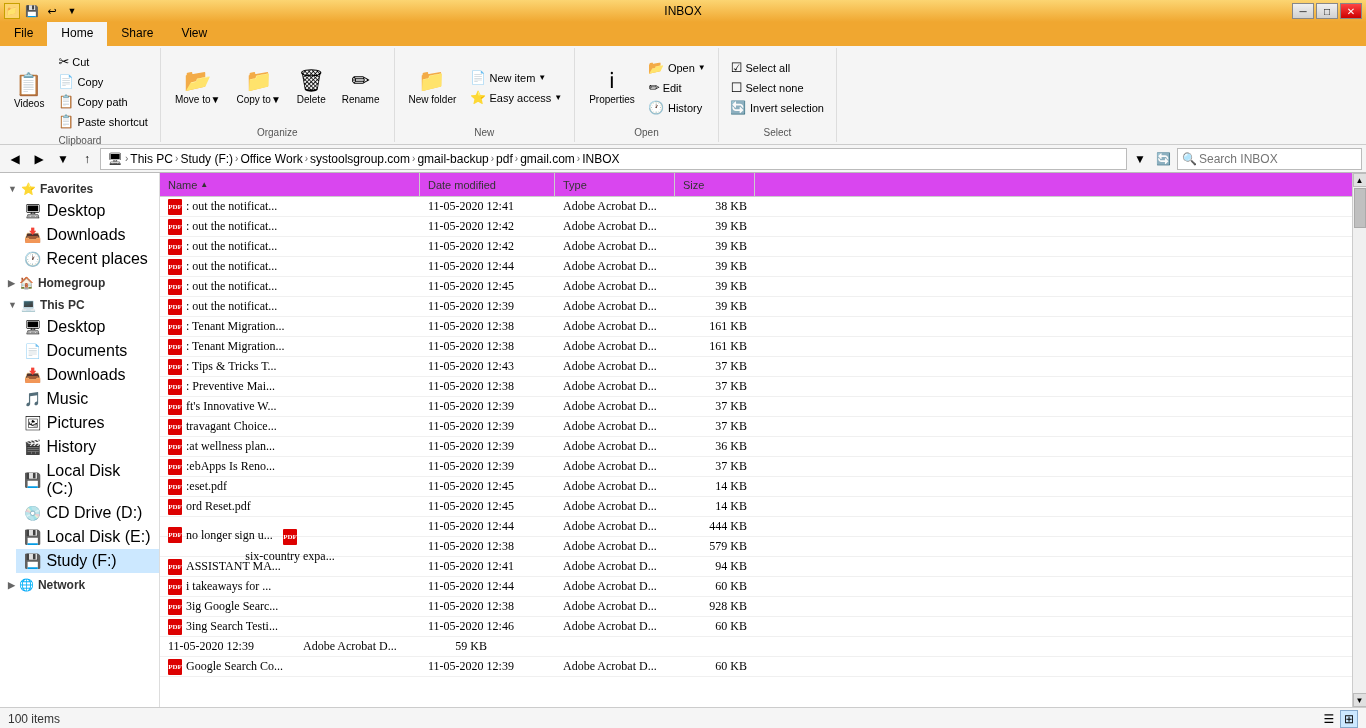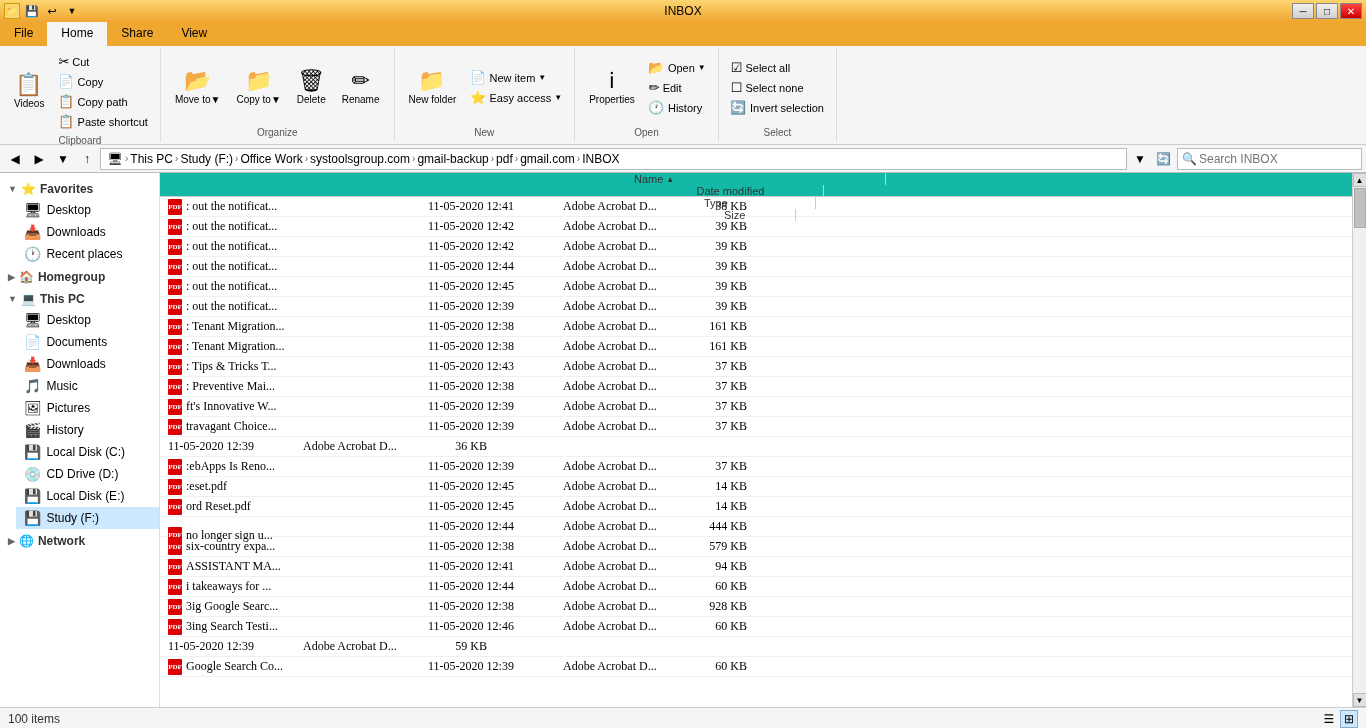--- a/index.html
+++ b/index.html
@@ -57,28 +57,28 @@
 
     
     #main { display: flex; height: calc(728px - 22px - 122px - 28px - 22px); }
 
     
     #sidebar { width: 160px; background: white; border-right: 1px solid #ddd; overflow-y: auto; padding: 4px 0; flex-shrink: 0; }
     .sidebar-section { margin: 2px 0; }
     .sidebar-item { display: flex; align-items: center; gap: 5px; padding: 3px 8px; cursor: pointer; font-size: 12px; }
     .sidebar-item.selected { background: #cce8ff; }
     .sidebar-item .s-icon { font-size: 14px; }
-    .sidebar-item .s-label { font-size: 12px; }
+    .sidebar-item .s-label { font-size: 16px; }
     .sidebar-header { display: flex; align-items: center; gap: 4px; padding: 3px 8px; cursor: pointer; font-size: 12px; font-weight: bold; color: #333; }
     .sidebar-header .arrow { font-size: 9px; color: #666; }
     .sidebar-indent { padding-left: 16px; }
 
     
     #file-list-container { flex: 1; overflow: hidden; display: flex; flex-direction: column; background: white; }
-    #file-list-header { display: flex; align-items: center; background: #14b8a6; border-bottom: 1px solid #ccc; height: 24px; padding: 0; flex-shrink: 0; flex-direction: column; }
+    #file-list-header { display: flex; background: #d946ef; border-bottom: 1px solid #ccc; height: 24px; padding: 0; flex-shrink: 0; }
     .col-header { font-size: 11px; color: #333; padding: 0 8px; height: 100%; display: flex; align-items: center; cursor: pointer; border-right: 1px solid #ccc; position: relative; }
     .col-sort { font-size: 8px; margin-left: 3px; }
     #file-list { flex: 1; overflow-y: auto; font-family: Liberation Serif, serif; }
     .file-row { display: flex; align-items: center; height: 20px; border-bottom: 1px solid #f0f0f0; }
     .file-cell { padding: 0 8px; white-space: nowrap; overflow: hidden; text-overflow: ellipsis; font-size: 12px; }
     .cell-name { display: flex; align-items: center; gap: 4px; }
     .pdf-icon { width: 14px; height: 16px; background: #d00; display: flex; align-items: center; justify-content: center; font-size: 7px; color: white; font-weight: bold; border-radius: 1px; flex-shrink: 0; }
 
     
     #file-list::-webkit-scrollbar { width: 12px; }
@@ -494,20 +494,24 @@
         <div class="file-row">
       <div class="file-cell cell-name" style="width:260px;">
         <div class="pdf-icon">PDF</div>
         <span>travagant Choice...</span>
       </div>
       <div class="file-cell" style="width:135px;">11-05-2020 12:39</div>
       <div class="file-cell" style="width:120px;">Adobe Acrobat D...</div>
       <div class="file-cell" style="width:80px;text-align:right;">37 KB</div>
     </div>
         <div class="file-row">
+      <div class="file-cell cell-name" style="width:260px;">
+        <div class="pdf-icon">PDF</div>
+        <span>:at wellness plan...</span>
+      </div>
       <div class="file-cell" style="width:135px;">11-05-2020 12:39</div>
       <div class="file-cell" style="width:120px;">Adobe Acrobat D...</div>
       <div class="file-cell" style="width:80px;text-align:right;">36 KB</div>
     </div>
         <div class="file-row">
       <div class="file-cell cell-name" style="width:260px;">
         <div class="pdf-icon">PDF</div>
         <span>:ebApps Is Reno...</span>
       </div>
       <div class="file-cell" style="width:135px;">11-05-2020 12:39</div>
@@ -535,21 +539,21 @@
         <div class="file-row">
       <div class="file-cell cell-name" style="width:260px;margin-top:17px;">
         <div class="pdf-icon">PDF</div>
         <span>no longer sign u...</span>
       </div>
       <div class="file-cell" style="width:135px;">11-05-2020 12:44</div>
       <div class="file-cell" style="width:120px;">Adobe Acrobat D...</div>
       <div class="file-cell" style="width:80px;text-align:right;">444 KB</div>
     </div>
         <div class="file-row">
-      <div class="file-cell cell-name" style="width:260px;">
+      <div class="file-cell cell-name" style="width:260px;flex-direction:column;">
         <div class="pdf-icon">PDF</div>
         <span>six-country expa...</span>
       </div>
       <div class="file-cell" style="width:135px;">11-05-2020 12:38</div>
       <div class="file-cell" style="width:120px;">Adobe Acrobat D...</div>
       <div class="file-cell" style="width:80px;text-align:right;">579 KB</div>
     </div>
         <div class="file-row">
       <div class="file-cell cell-name" style="width:260px;">
         <div class="pdf-icon">PDF</div>

